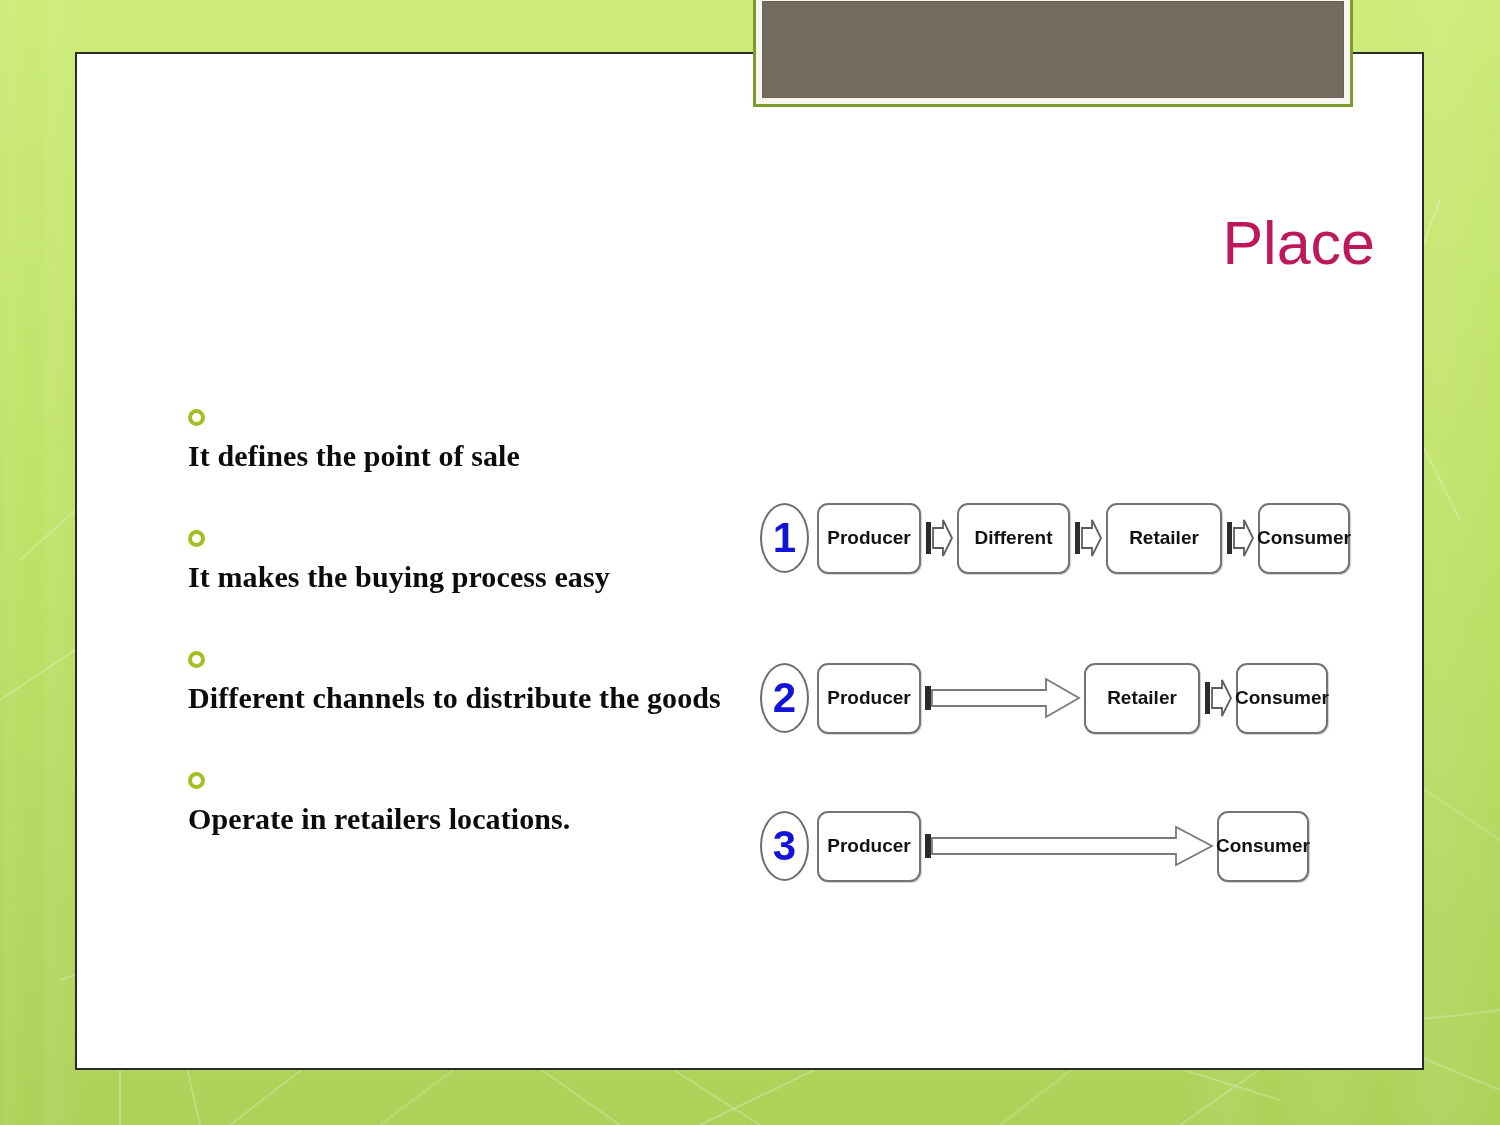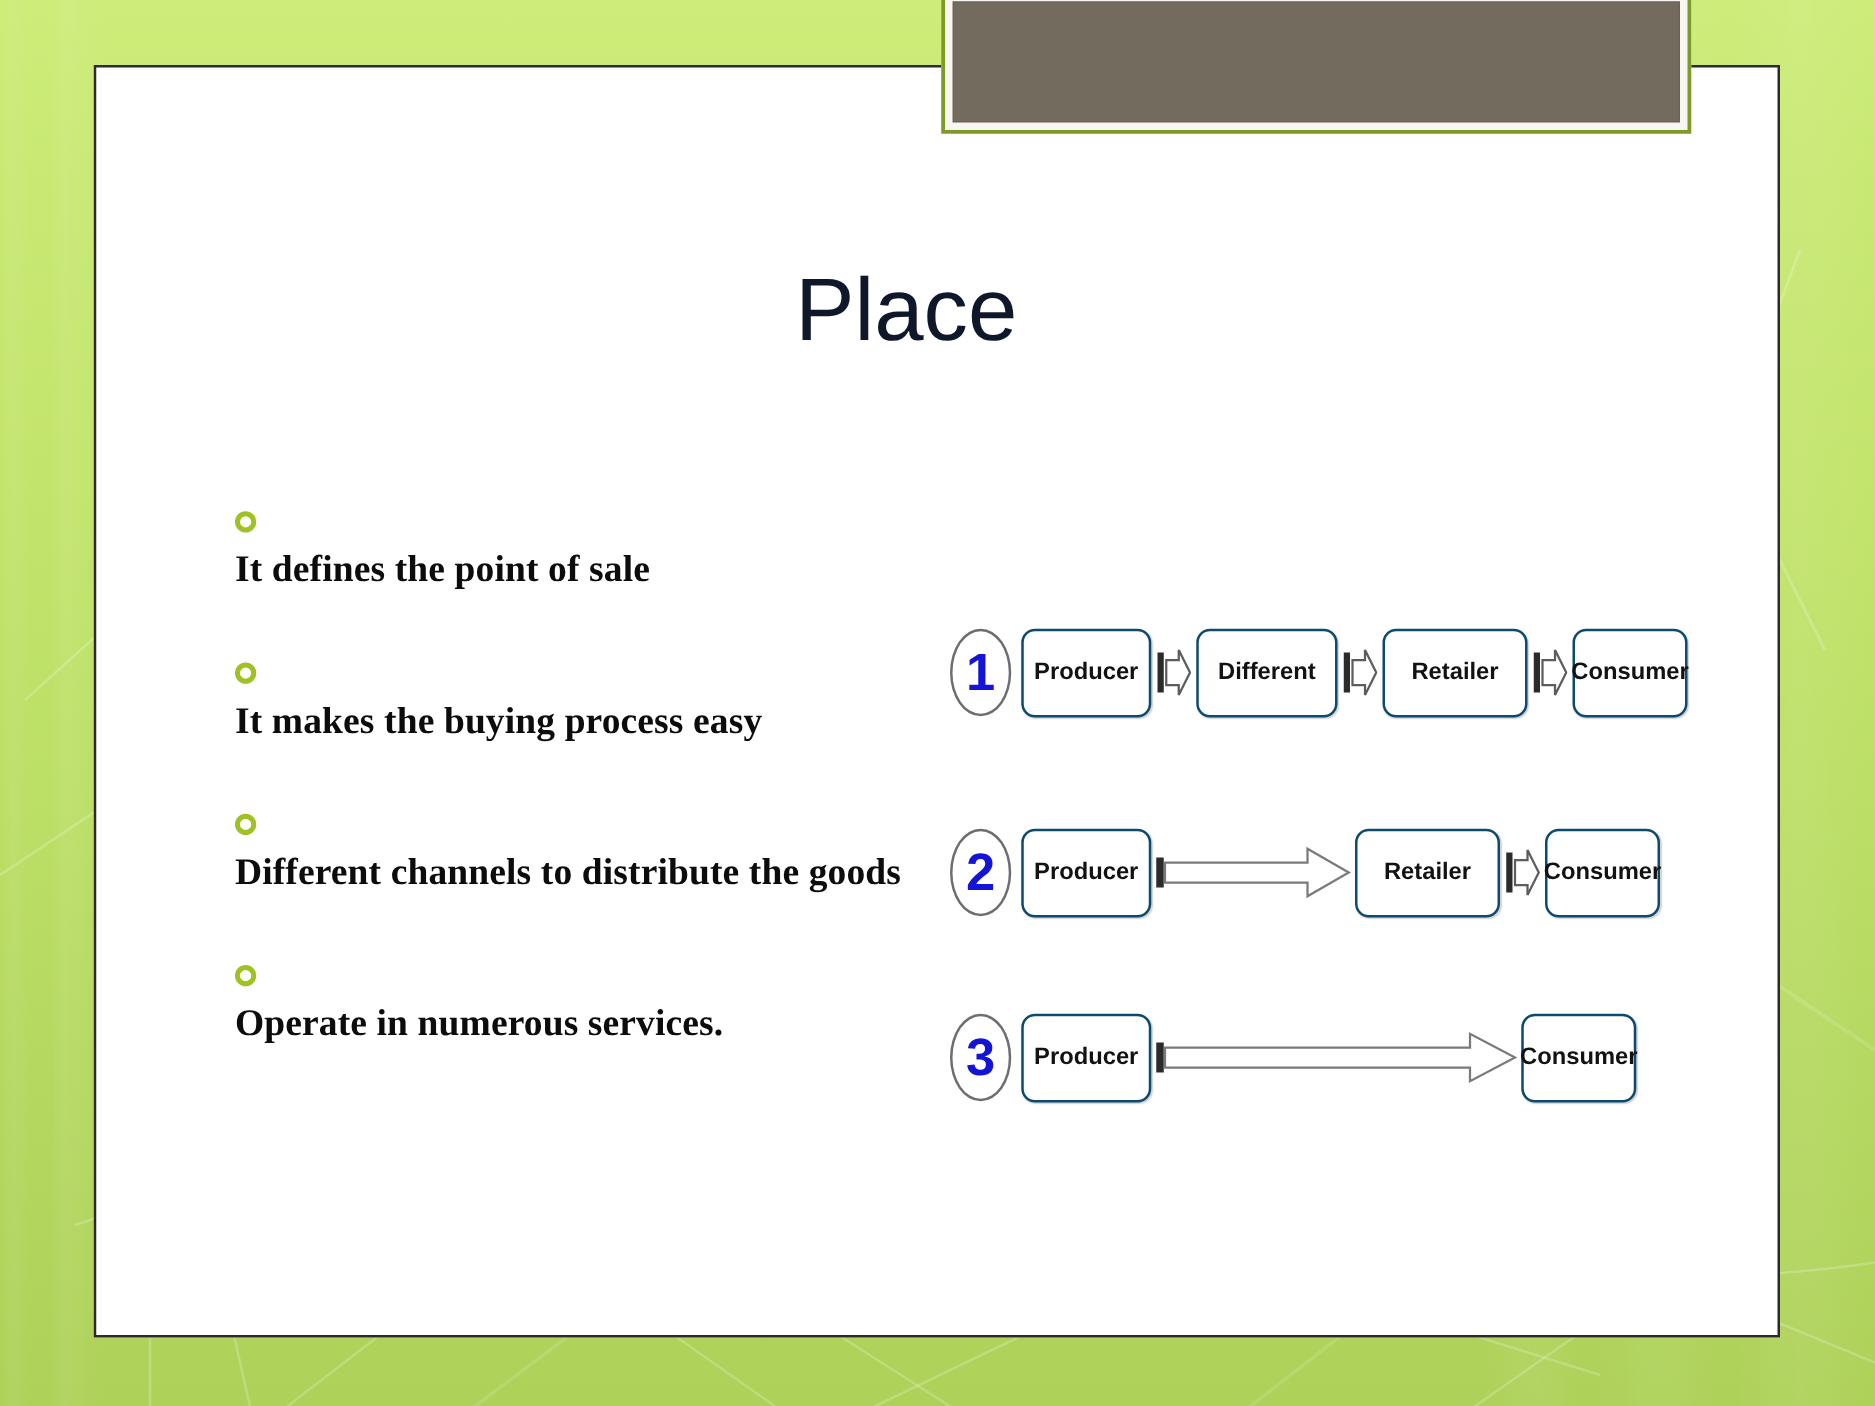--- a/index.html
+++ b/index.html
@@ -93,26 +93,26 @@
     background: #746b5f;
     box-shadow: inset 0 0 0 1px rgba(0,0,0,0.08);
   }
 
   
   .slide-title {
     position: absolute;
     left: 75px;
     top: 213px;
     width: 1300px;
-    text-align: center;
+    text-align: right;
     font-family: "Liberation Sans", sans-serif;
-    font-size: 71px;
+    font-size: 61px;
     font-weight: 400;
     line-height: 1.0;
-    color: #0f172a;
+    color: #be185d;
     letter-spacing: 0px;
   }
 
   
   .bullet-list {
     position: absolute;
     left: 188px;
     top: 398px;
     width: 545px;
   }
@@ -176,21 +176,21 @@
     font-size: 42px;
     color: #1414d8;
     background: #ffffff;
     margin-right: 8px;
     box-sizing: border-box;
   }
 
   .node-box {
     flex: 0 0 auto;
     height: 71px;
-    border: 2px solid #0c4a6e;
+    border: 2px solid #737373;
     border-radius: 11px;
     background: #ffffff;
     display: flex;
     align-items: center;
     justify-content: center;
     font-family: "Liberation Sans", sans-serif;
     font-weight: bold;
     font-size: 19px;
     color: #121212;
     box-sizing: border-box;
@@ -270,21 +270,21 @@
     </div>
 
     <div class="bullet-item">
       <span class="bullet-marker"></span>
       <span class="bullet-text">Different channels to distribute the goods</span>
     </div>
 
 
     <div class="bullet-item">
       <span class="bullet-marker"></span>
-      <span class="bullet-text">Operate in numerous services.</span>
+      <span class="bullet-text">Operate in retailers locations.</span>
     </div>
 
   </div>
 
   <div class="channel-diagram">
 
     <div class="channel-row row-1">
       <div class="row-number">1</div>
       <div class="node-box node-producer">Producer</div>
       <div class="arrow-small">

